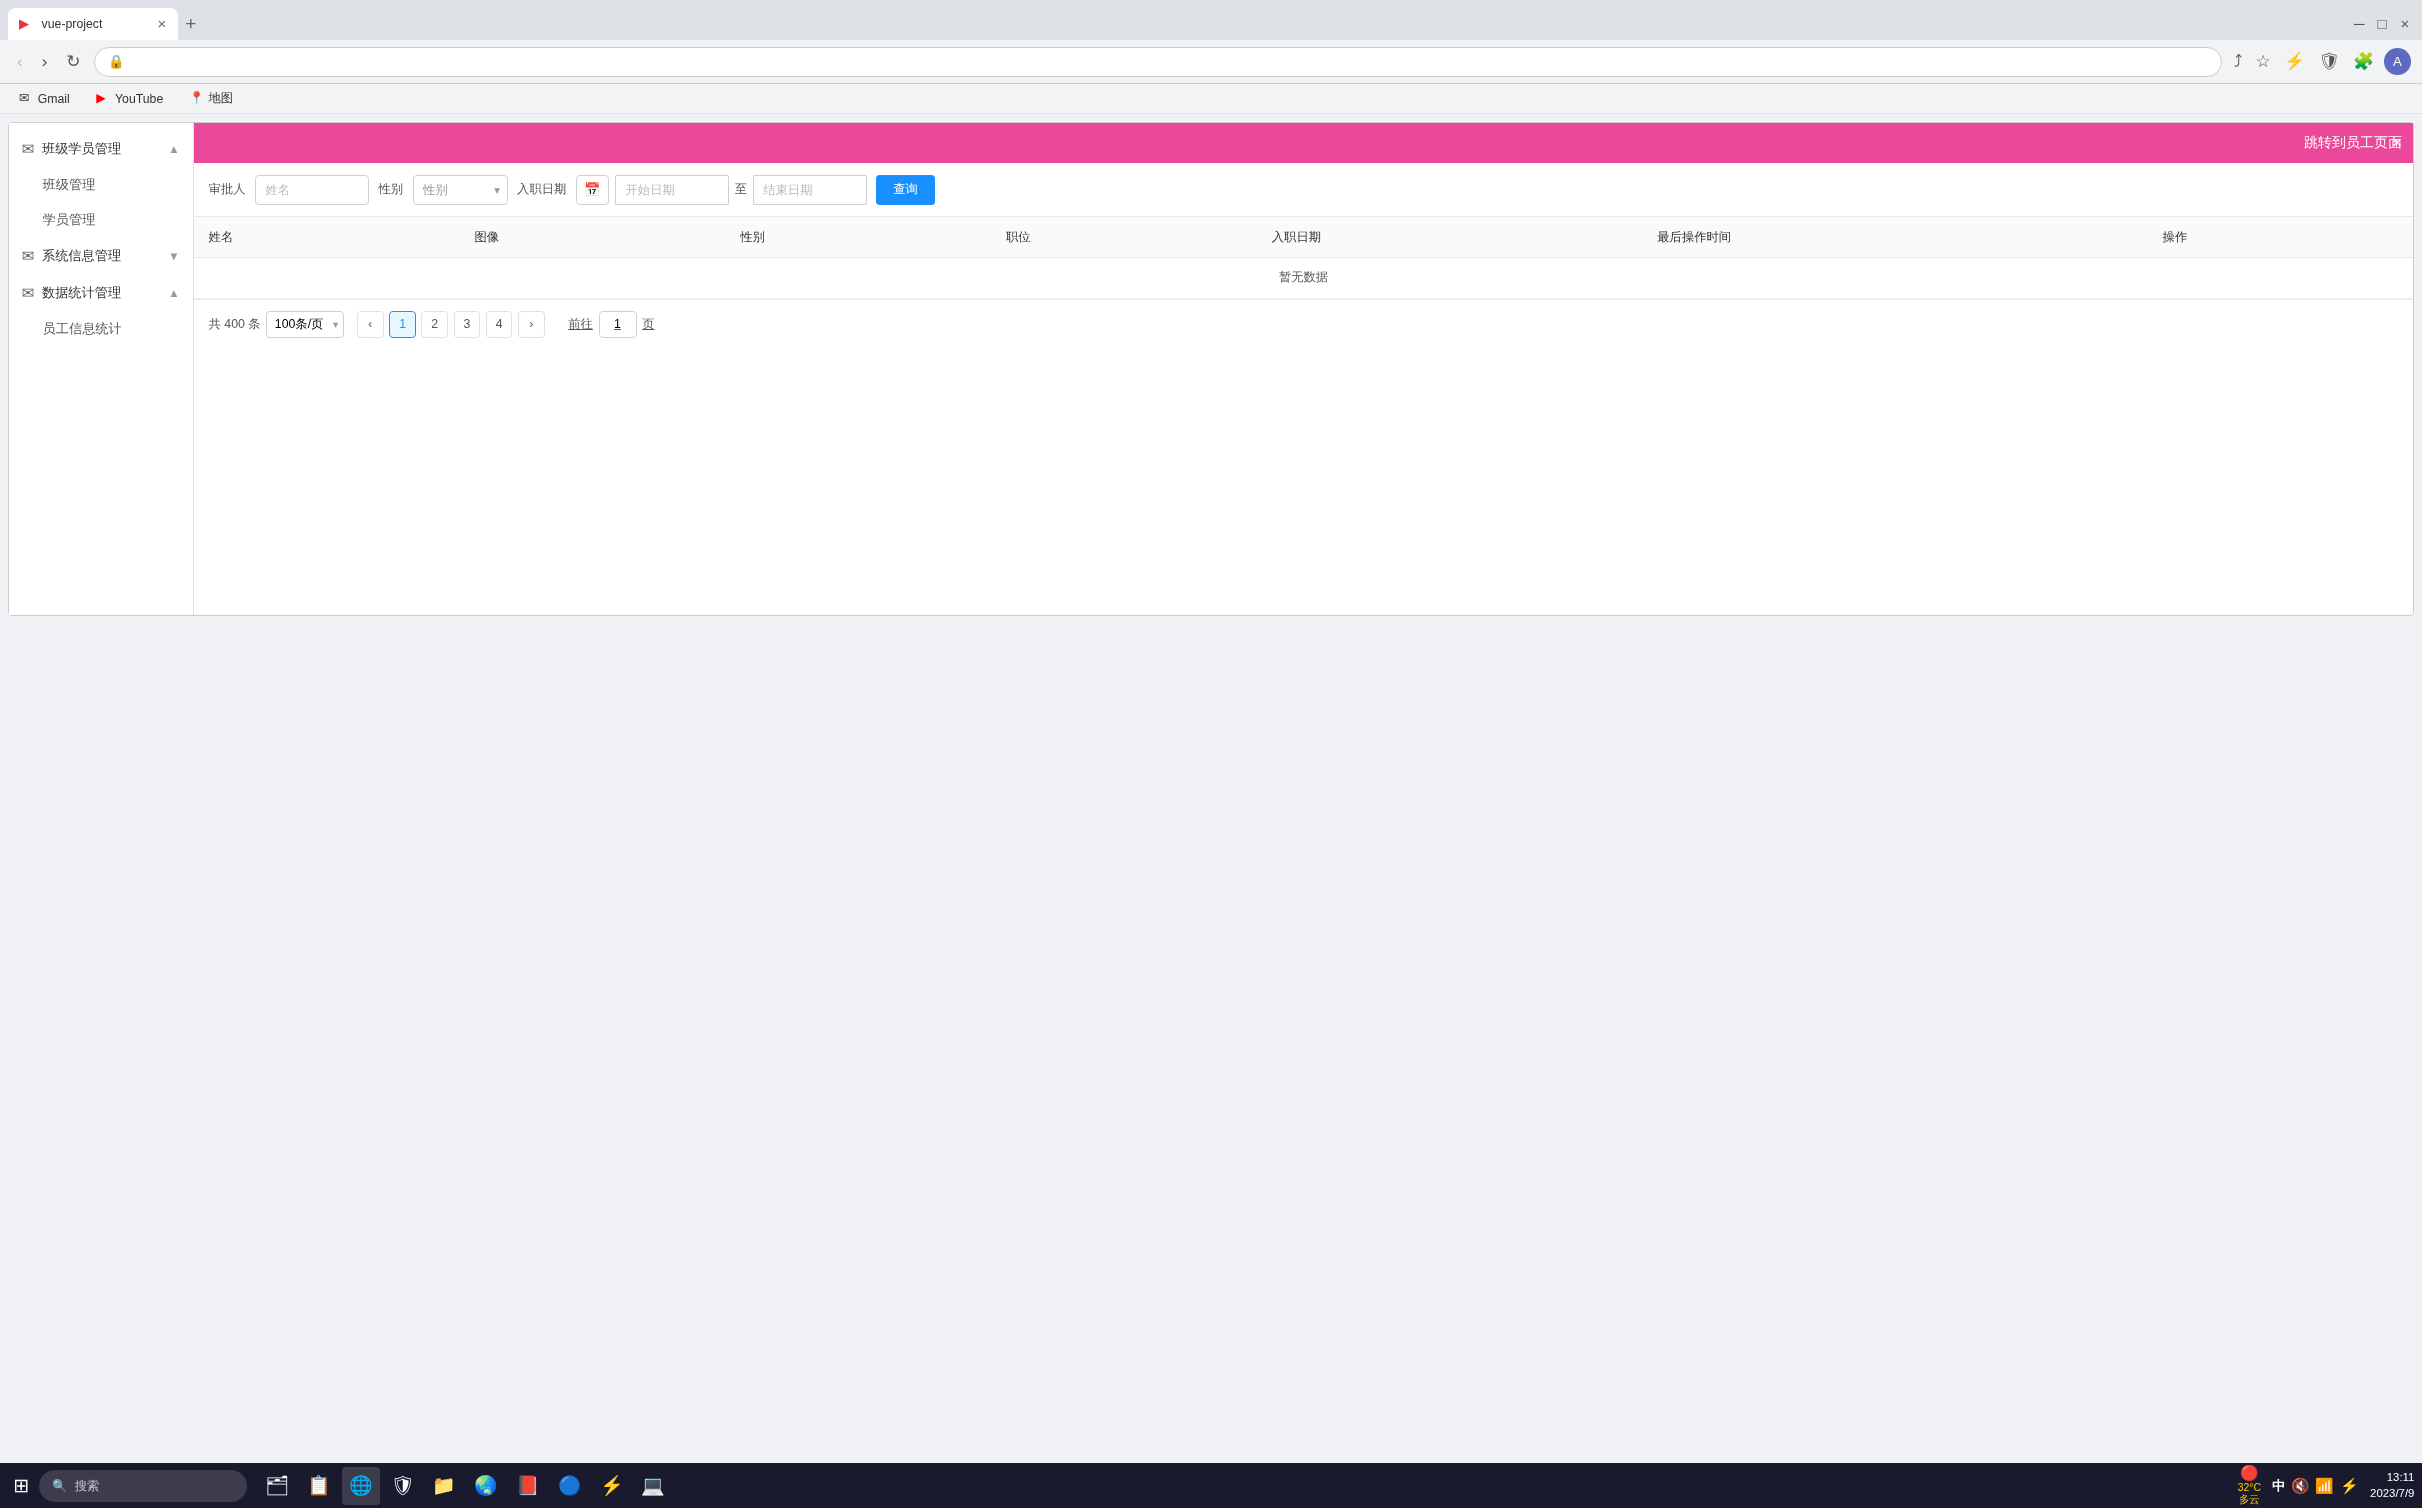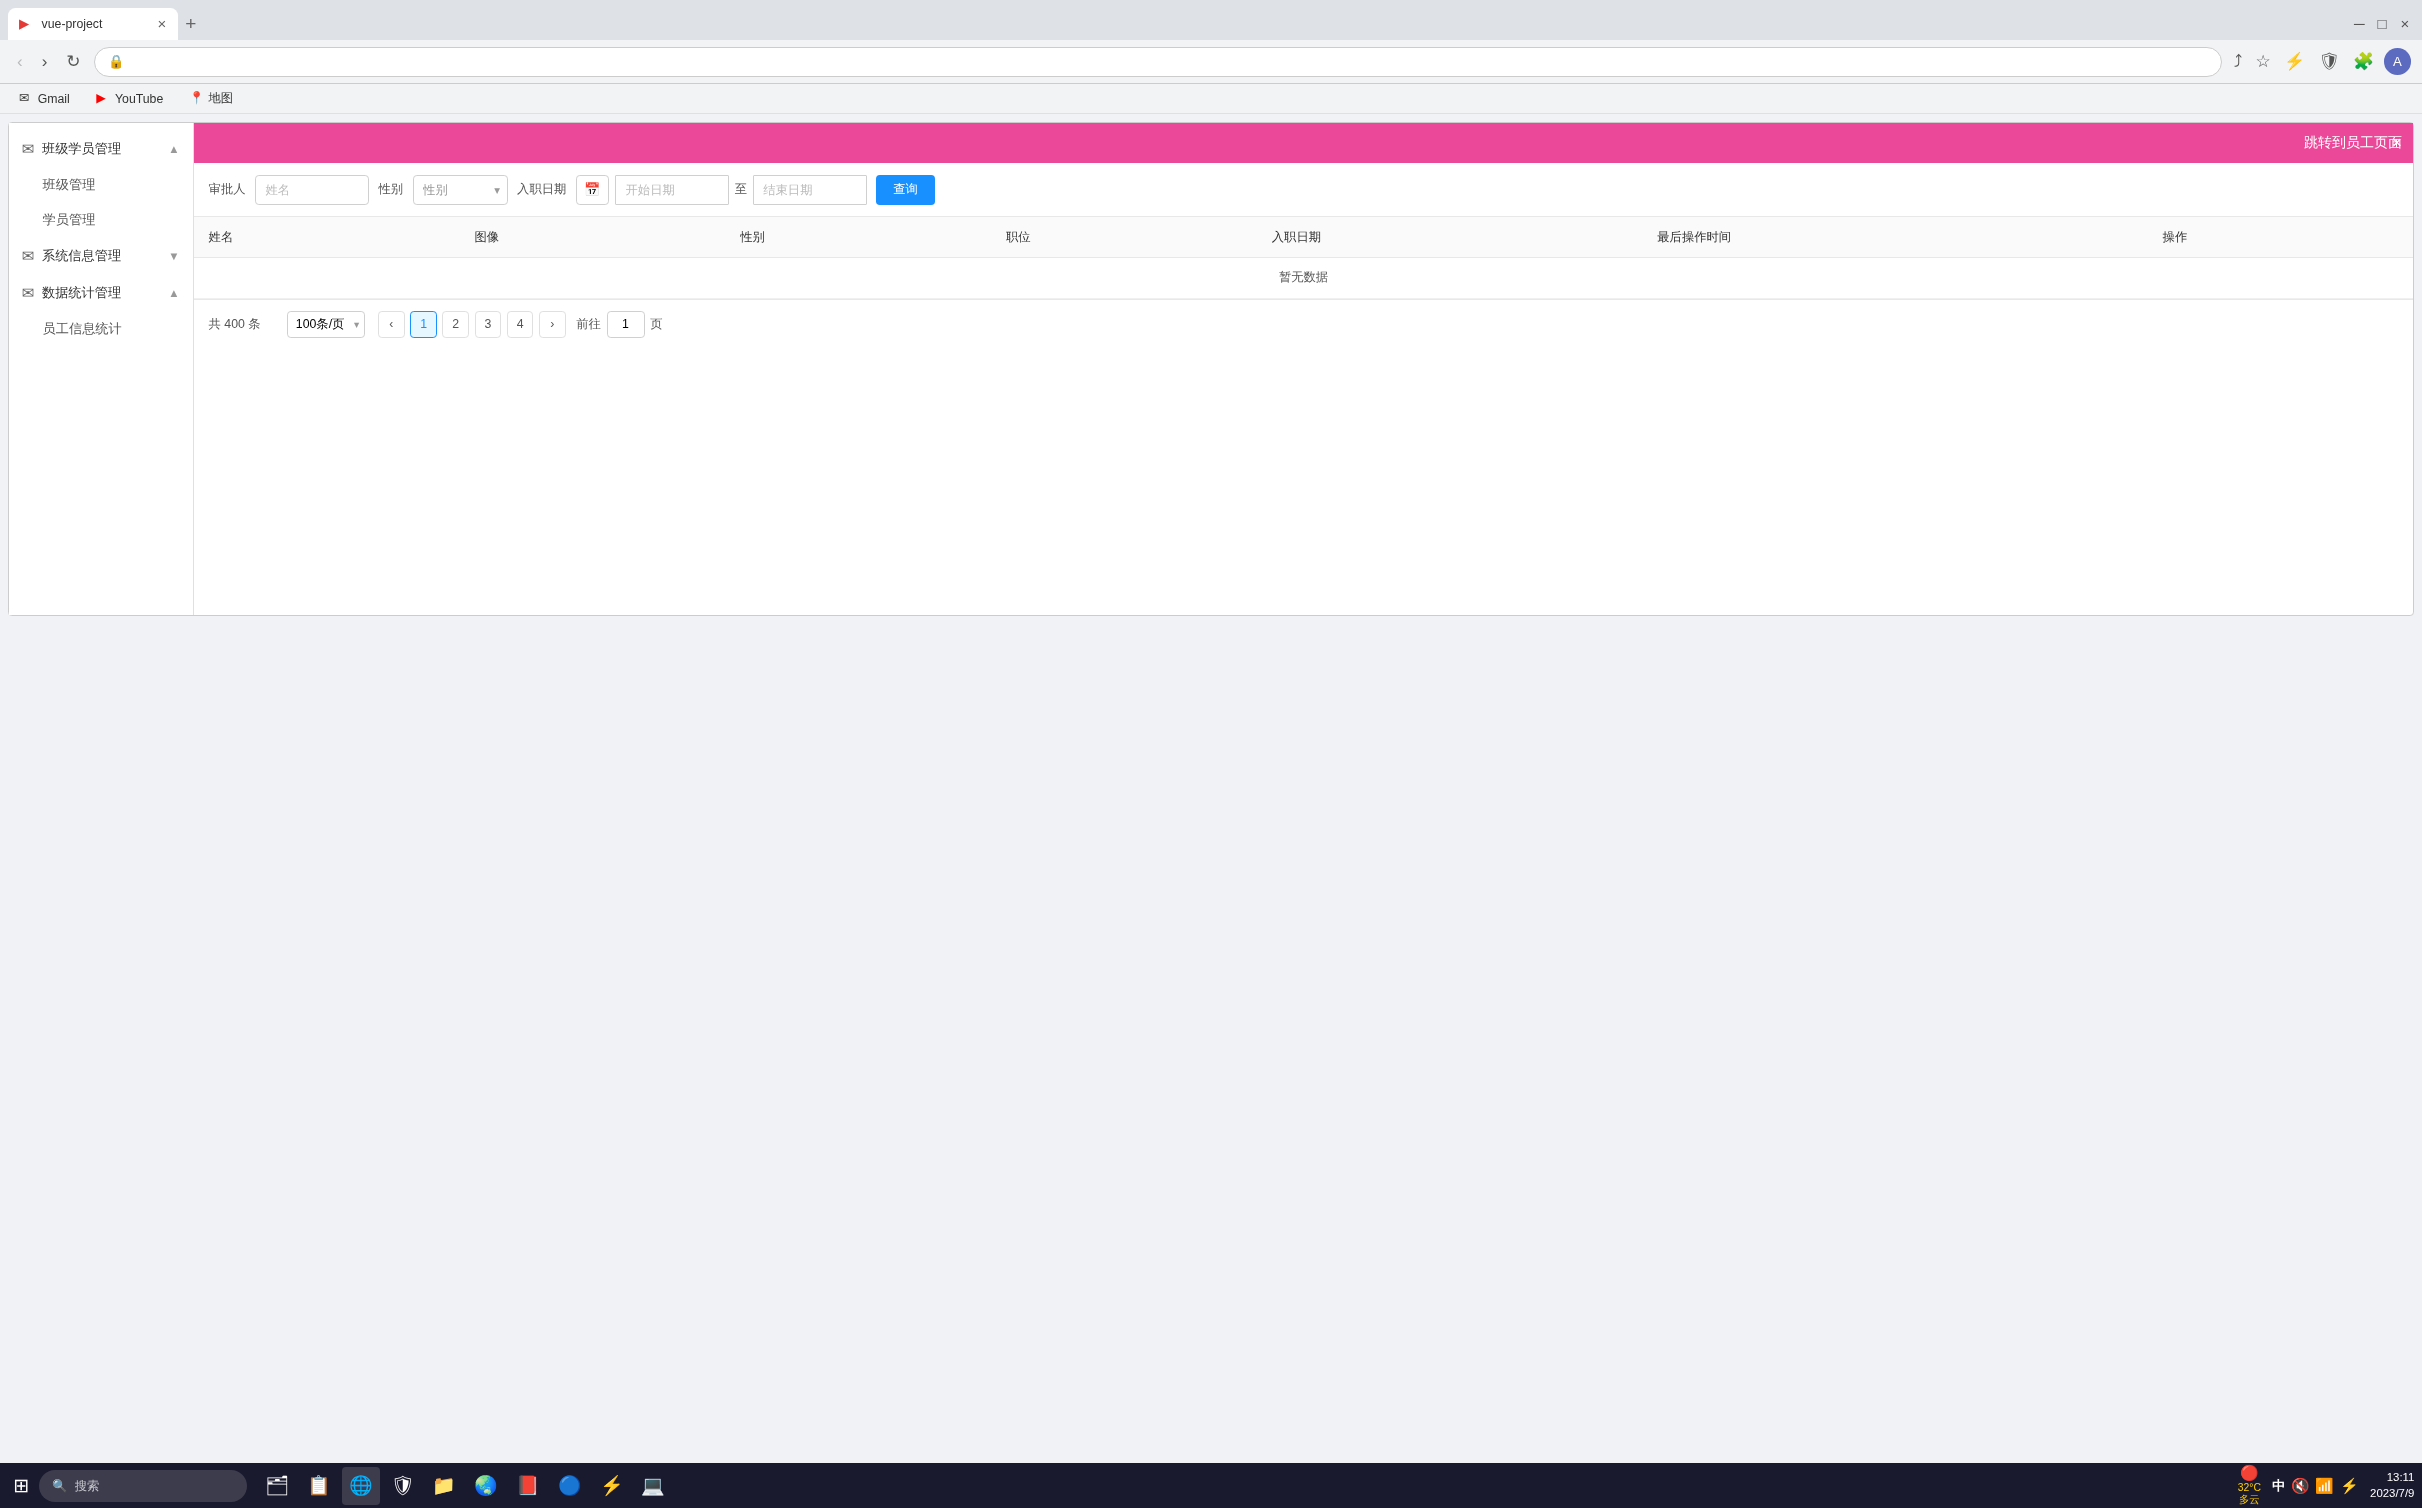--- a/index.html
+++ b/index.html
@@ -71,28 +71,28 @@
     .search-btn { background: #1890ff; color: white; border: none; border-radius: 3.8px; padding: 5.7px 17px; font-size: 12.3px; cursor: pointer; height: 30px; }
 
     
     .data-table { width: 100%; border-collapse: collapse; }
     .data-table th { padding: 11.4px 15px; text-align: left; color: #333; font-size: 12.3px; font-weight: 500; border-bottom: 0.9px solid #e8e8e8; background: #fafafa; }
     .data-table td { padding: 11.4px 15px; font-size: 12.3px; color: #555; border-bottom: 0.9px solid #f0f0f0; }
     .empty-text { text-align: center; color: #999; padding: 38px; font-size: 13.2px; }
 
     
     .pagination { display: flex; align-items: center; padding: 11.4px 15px; gap: 5.7px; border-top: 0.9px solid #e8e8e8; }
-    .pagination-total { font-size: 12.3px; color: #555; margin-right: 21px; }
+    .pagination-total { font-size: 12.3px; color: #555; margin-right: 0; }
     .per-page-select { border: 0.9px solid #d0d0d0; border-radius: 3.8px; padding: 2.8px 19px 2.8px 7.6px; font-size: 12.3px; height: 26.5px; appearance: none; background: white; cursor: pointer; }
     .per-page-wrapper { position: relative; display: inline-flex; align-items: center; margin-right: 7.6px; }
     .per-page-wrapper::after { content: '▾'; position: absolute; right: 5.7px; color: #999; pointer-events: none; font-size: 10.4px; }
     .page-nav-btn { border: 0.9px solid #e0e0e0; background: white; border-radius: 3.8px; width: 26.5px; height: 26.5px; display: flex; align-items: center; justify-content: center; cursor: pointer; font-size: 12.3px; color: #555; }
     .page-btn { border: 0.9px solid #e0e0e0; background: white; border-radius: 3.8px; min-width: 26.5px; height: 26.5px; display: flex; align-items: center; justify-content: center; cursor: pointer; font-size: 12.3px; color: #555; padding: 0 3.8px; }
     .page-btn.active { border-color: #1890ff; color: #1890ff; background: #e6f7ff; }
-    .page-goto { display: flex; align-items: center; gap: 5.7px; margin-left: 5px; font-size: 12.3px; color: #555; }
+    .page-goto { display: flex; align-items: center; gap: 5.7px; margin-left: 18px; font-size: 12.3px; color: #555; text-decoration: underline; }
     .page-goto-input { border: 0.9px solid #d0d0d0; border-radius: 3.8px; width: 38px; height: 26.5px; text-align: center; font-size: 12.3px; outline: none; }
 
     
     .taskbar { position: fixed; bottom: 0; left: 0; right: 0; background: #1a1a2e; height: 45px; display: flex; align-items: center; padding: 0 7.6px; gap: 3.8px; z-index: 100; }
     .taskbar-start { background: none; border: none; color: white; font-size: 19px; padding: 5.7px; cursor: pointer; border-radius: 3.8px; }
     .taskbar-search { display: flex; align-items: center; background: rgba(255,255,255,0.15); border-radius: 19px; padding: 3.8px 13.2px; gap: 7.6px; height: 32px; min-width: 189px; }
     .taskbar-search input { background: none; border: none; outline: none; color: #fde047; font-size: 12.3px; }
     .taskbar-search input::placeholder { color: rgba(255,255,255,0.7); }
     .taskbar-apps { display: flex; gap: 3.8px; margin-left: 7.6px; }
     .taskbar-app-btn { background: none; border: none; color: white; font-size: 19px; padding: 5.7px; cursor: pointer; border-radius: 3.8px; width: 38px; height: 38px; display: flex; align-items: center; justify-content: center; }

